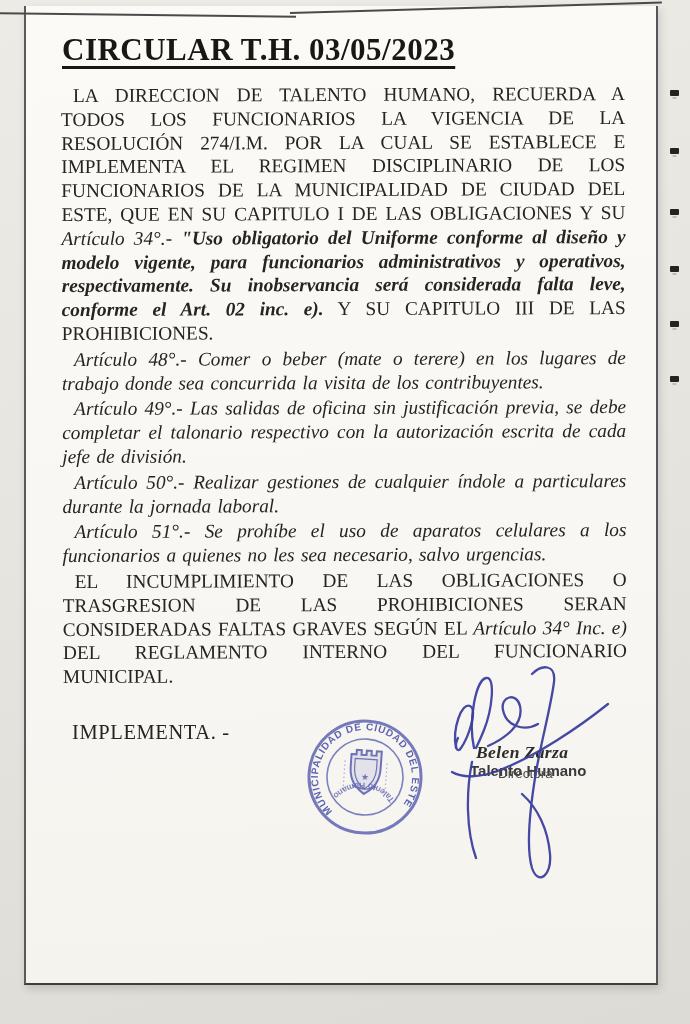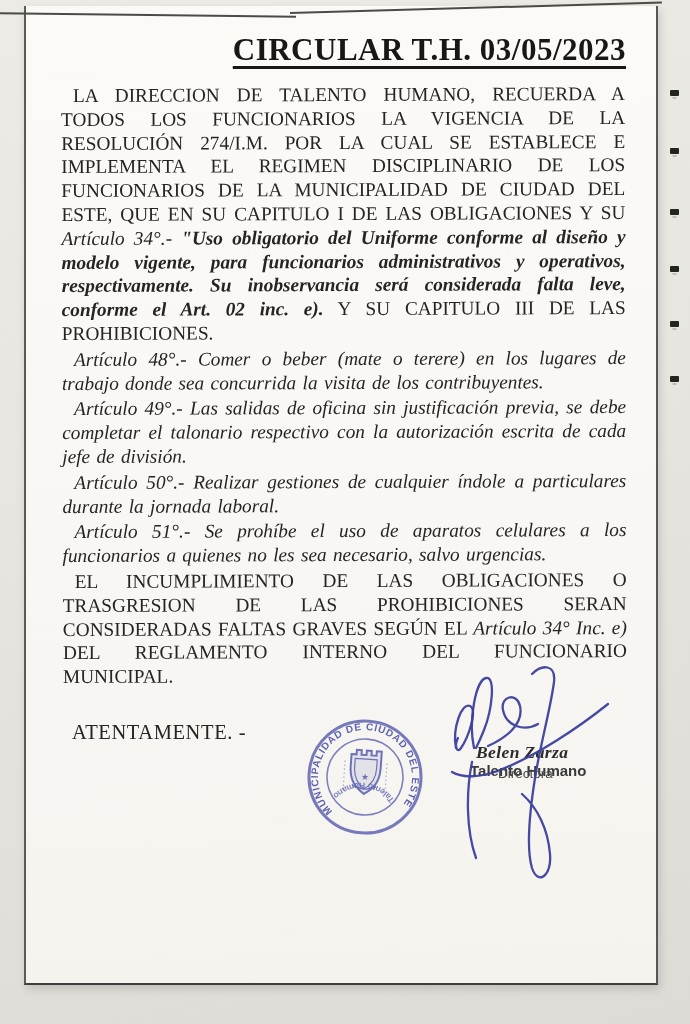--- a/index.html
+++ b/index.html
@@ -25,21 +25,21 @@
   .edge-seg { position:absolute; height:2.4px; background:#4a4a48; z-index:5; }
   .edge-a { left:-4px; top:14px; width:300px; transform:rotate(.7deg); }
   .edge-b { left:290px; top:12px; width:372px; transform:rotate(-1.6deg); transform-origin:left center; }
 
   
   .mark { position:absolute; left:670px; width:9px; height:6px; background:#24241f;
     border-radius:1px; box-shadow:0 5px 0 -2.5px rgba(125,122,115,.75); }
 
   
   .title {
-    margin:0 0 13px 0; text-align:right;
+    margin:0 0 13px 0; text-align:left;
     font-size:31px; font-weight:bold; letter-spacing:.5px; line-height:40px;
     color:#181715;
     text-decoration:underline; text-decoration-thickness:3px; text-underline-offset:6px;
   }
   .body-text {
     font-size:19.3px; line-height:23.8px; color:#262422;
     text-align:justify; transform:rotate(-.2deg); word-spacing:1.5px;
   }
   .para { margin:0 0 2px 0; text-indent:12px; }
   .run-r { font-style:normal; }
@@ -78,21 +78,21 @@
   <div class="paper">
     <h1 class="title">CIRCULAR T.H. 03/05/2023</h1>
     <div class="body-text">
         <p class="para"><span class="run-r">LA DIRECCION DE TALENTO HUMANO, RECUERDA A TODOS LOS FUNCIONARIOS LA VIGENCIA DE LA RESOLUCIÓN 274/I.M. POR LA CUAL SE ESTABLECE E IMPLEMENTA EL REGIMEN DISCIPLINARIO DE LOS FUNCIONARIOS DE LA MUNICIPALIDAD DE CIUDAD DEL ESTE, QUE EN SU CAPITULO I DE LAS OBLIGACIONES Y SU </span><span class="run-i">Artículo 34°.- </span><span class="run-bi">"Uso obligatorio del Uniforme conforme al diseño y modelo vigente, para funcionarios administrativos y operativos, respectivamente. Su inobservancia será considerada falta leve, conforme el Art. 02 inc. e).</span><span class="run-r"> Y SU CAPITULO III DE LAS PROHIBICIONES.</span></p>
         <p class="para"><span class="run-i">Artículo 48°.- Comer o beber (mate o terere) en los lugares de trabajo donde sea concurrida la visita de los contribuyentes.</span></p>
         <p class="para"><span class="run-i">Artículo 49°.- Las salidas de oficina sin justificación previa, se debe completar el talonario respectivo con la autorización escrita de cada jefe de división.</span></p>
         <p class="para"><span class="run-i">Artículo 50°.- Realizar gestiones de cualquier índole a particulares durante la jornada laboral.</span></p>
         <p class="para"><span class="run-i">Artículo 51°.- Se prohíbe el uso de aparatos celulares a los funcionarios a quienes no les sea necesario, salvo urgencias.</span></p>
         <p class="para"><span class="run-r">EL INCUMPLIMIENTO DE LAS OBLIGACIONES O TRASGRESION DE LAS PROHIBICIONES SERAN CONSIDERADAS FALTAS GRAVES SEGÚN EL </span><span class="run-i">Artículo 34° Inc. e)</span><span class="run-r"> DEL REGLAMENTO INTERNO DEL FUNCIONARIO MUNICIPAL.</span></p>
       </div>
-    <div class="closing">ATENTAMENTE. -</div>
+    <div class="closing">IMPLEMENTA. -</div>
   </div>
 
   <div class="edge-seg edge-a"></div>
   <div class="edge-seg edge-b"></div>
 
   <div class="mark" style="top:90px"></div>
   <div class="mark" style="top:148px"></div>
   <div class="mark" style="top:209px"></div>
   <div class="mark" style="top:266px"></div>
   <div class="mark" style="top:321px"></div>

